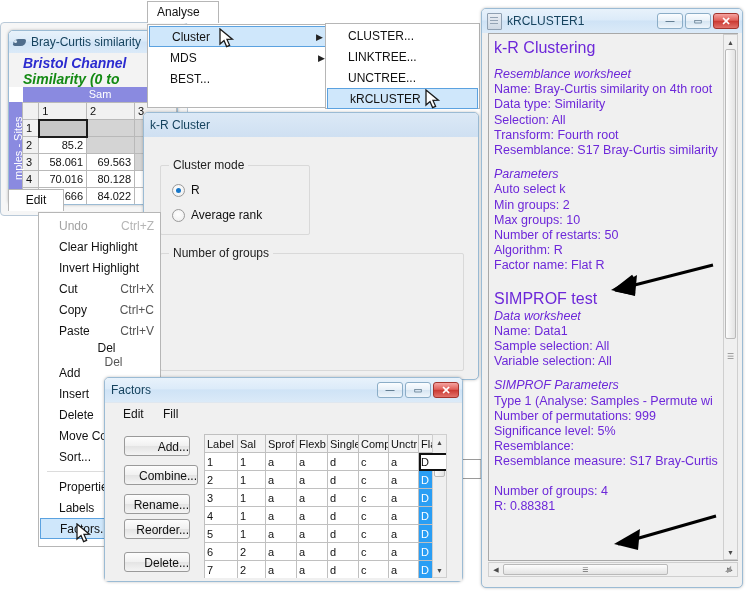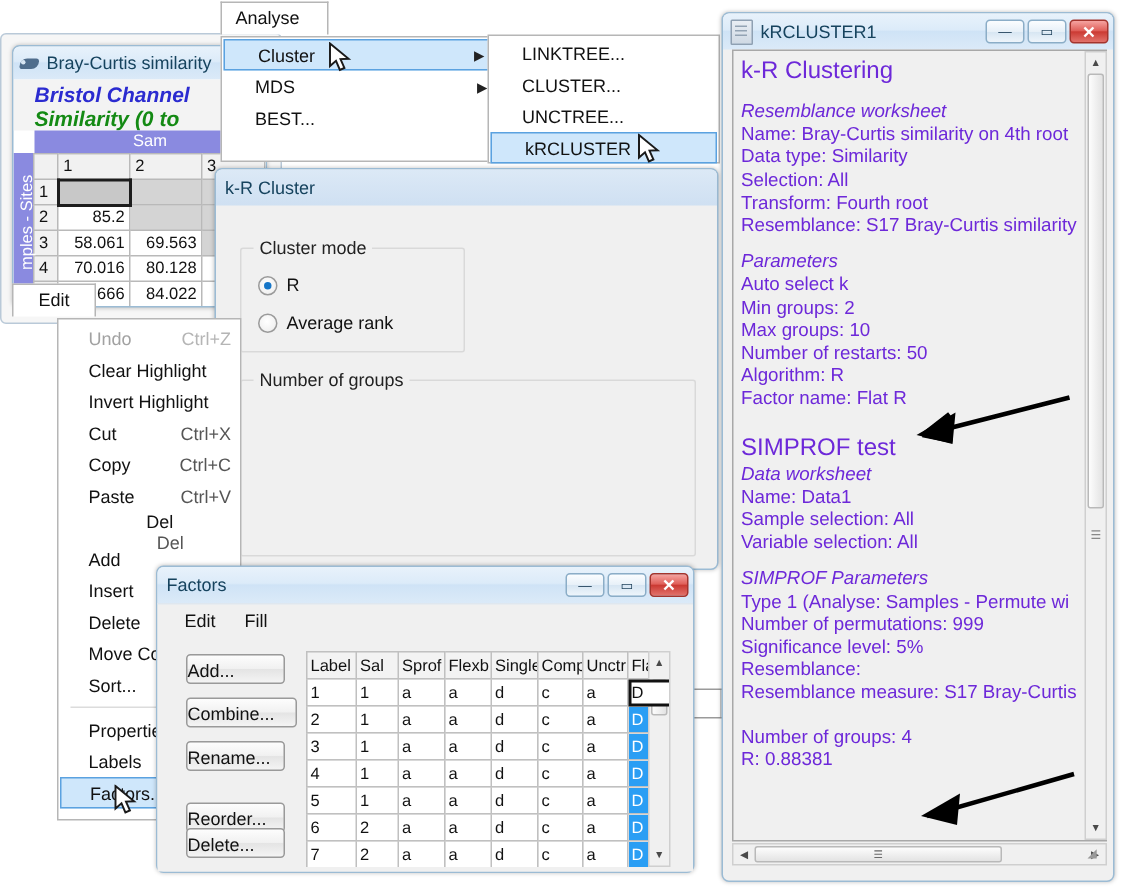--- a/index.html
+++ b/index.html
@@ -141,21 +141,21 @@
                 background:#f3f3f3; }
   .spin .btns div { flex:1; display:flex; align-items:center; justify-content:center;
                     font-size:6px; color:#3a3a3a; line-height:1;}
   .spin.dis { border-color:#c9c9c9; background:#f4f4f4; color:#a0a0a0;}
   .spin.dis .val { color:#a0a0a0; }
 
   
   .btn {
     border: 1px solid #9a9a9a; border-radius: 3px;
     background: linear-gradient(to bottom,#fdfdfd 0%,#f1f1f1 48%,#e4e4e4 52%,#f4f4f4 100%);
-    font-size: 12px; text-align:left; box-sizing:border-box;
+    font-size: 12px; text-align:right; box-sizing:border-box;
   }
   .ftab { border-collapse: collapse; font-size: 11px; table-layout: fixed; }
   .ftab th, .ftab td {
     border: 1px solid #c0c0c0; height: 18px; box-sizing: border-box;
     font-weight: normal; text-align: left; padding: 0 2px; overflow: hidden;
     white-space: nowrap; background: #ffffff;
   }
   .ftab th { background:#f3f3f3; }
   .ftab td.selcell { background:#2a9ef4; color:#ffffff; }
   .ftab td.focus { background:#ffffff; outline: 2px solid #111; outline-offset:-2px; position:relative; z-index:2;}
@@ -289,24 +289,24 @@
       <span class="lbl">BEST...</span>
     </div>
   </div>
 
   <svg class="arrow-svg" style="left:218px; top:28px;" width="20" height="22" viewBox="0 0 20 22">
     <path d="M2,1 L2,16 L6,12.5 L8.6,18.6 L11.6,17.3 L9,11.4 L14.4,11.2 Z" fill="#ffffff" stroke="#1a1a1a" stroke-width="1.3"></path>
   </svg>
 
   <div class="menupanel" style="left:325px; top:23px; width:155px; height:86px; padding:1px 0;">
     <div class="mi" style="height:21px;">
+      <span class="lbl">CLUSTER...</span>
+    </div>
+    <div class="mi" style="height:21px;">
       <span class="lbl">LINKTREE...</span>
-    </div>
-    <div class="mi" style="height:21px;">
-      <span class="lbl">CLUSTER...</span>
     </div>
     <div class="mi" style="height:21px;">
       <span class="lbl">UNCTREE...</span>
     </div>
     <div class="mi sel" style="margin:0 1px; height:21px;">
       <span class="lbl">kRCLUSTER</span>
     </div>
   </div>
 
   <svg class="arrow-svg" style="left:424px; top:89px;" width="20" height="22" viewBox="0 0 20 22">
@@ -461,21 +461,21 @@
 
       <div class="btn" style="position:absolute; left:19px; top:33px; width:66px; height:20px; line-height:20px;">
         <span>Add...</span>
       </div>
       <div class="btn" style="position:absolute; left:19px; top:62px; width:74px; height:20px; line-height:20px;">
         <span>Combine...</span>
       </div>
       <div class="btn" style="position:absolute; left:19px; top:91px; width:66px; height:20px; line-height:20px;">
         <span>Rename...</span>
       </div>
-      <div class="btn" style="position:absolute; left:19px; top:132px; width:66px; height:20px; line-height:20px;">
+      <div class="btn" style="position:absolute; left:19px; top:116px; width:66px; height:20px; line-height:20px;">
         <span>Reorder...</span>
       </div>
       <div class="btn" style="position:absolute; left:19px; top:149px; width:66px; height:20px; line-height:20px;">
         <span>Delete...</span>
       </div>
 
       <div style="position:absolute; left:99px; top:31px; width:242px; height:144px; overflow:hidden;">
         <table class="ftab" style="width:227px;">
           <colgroup>
             <col style="width:33px">

